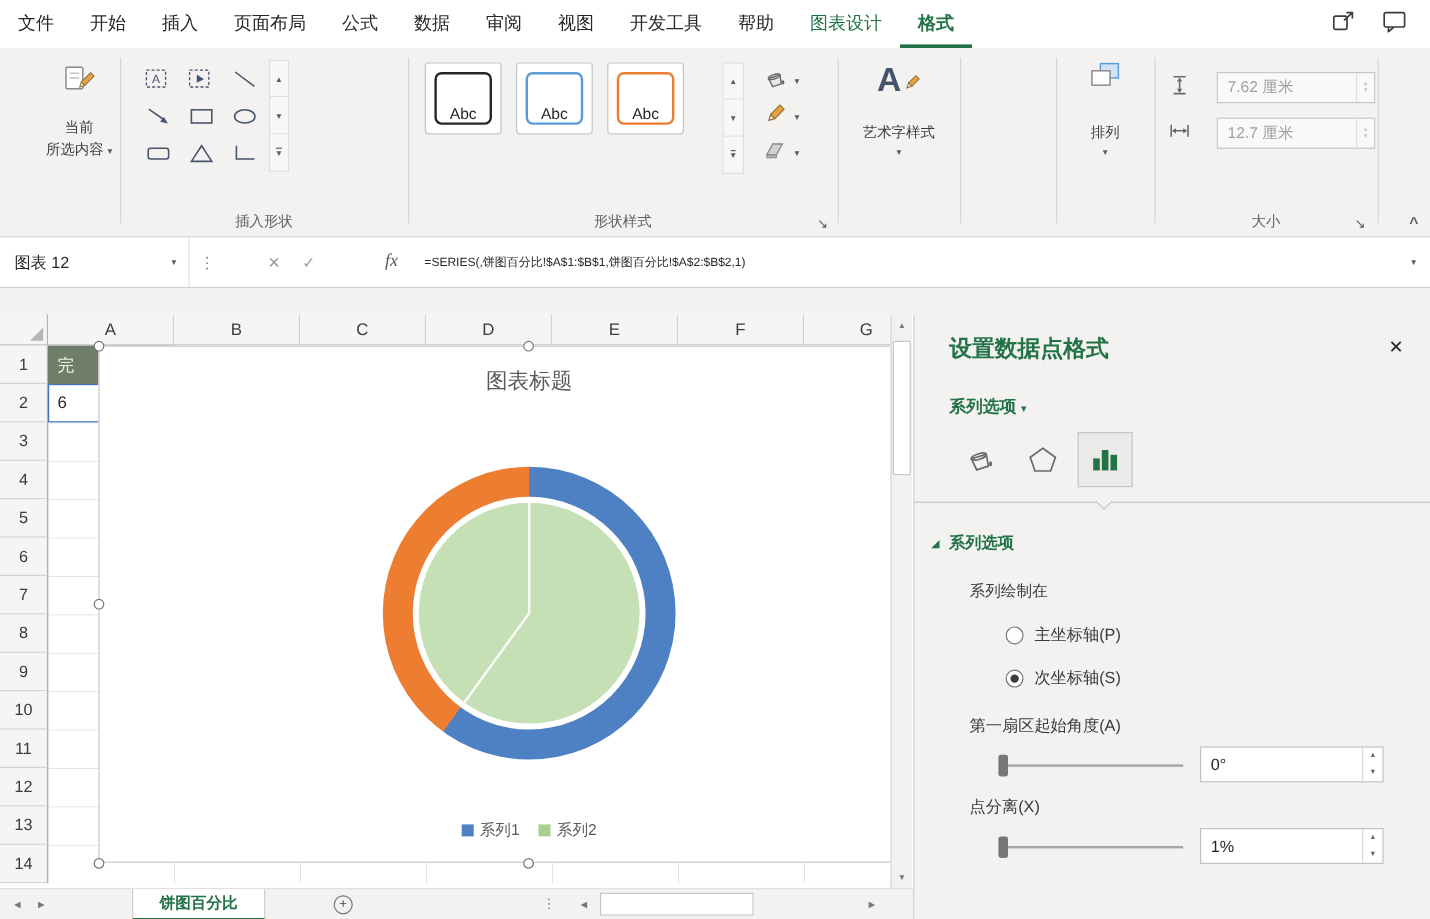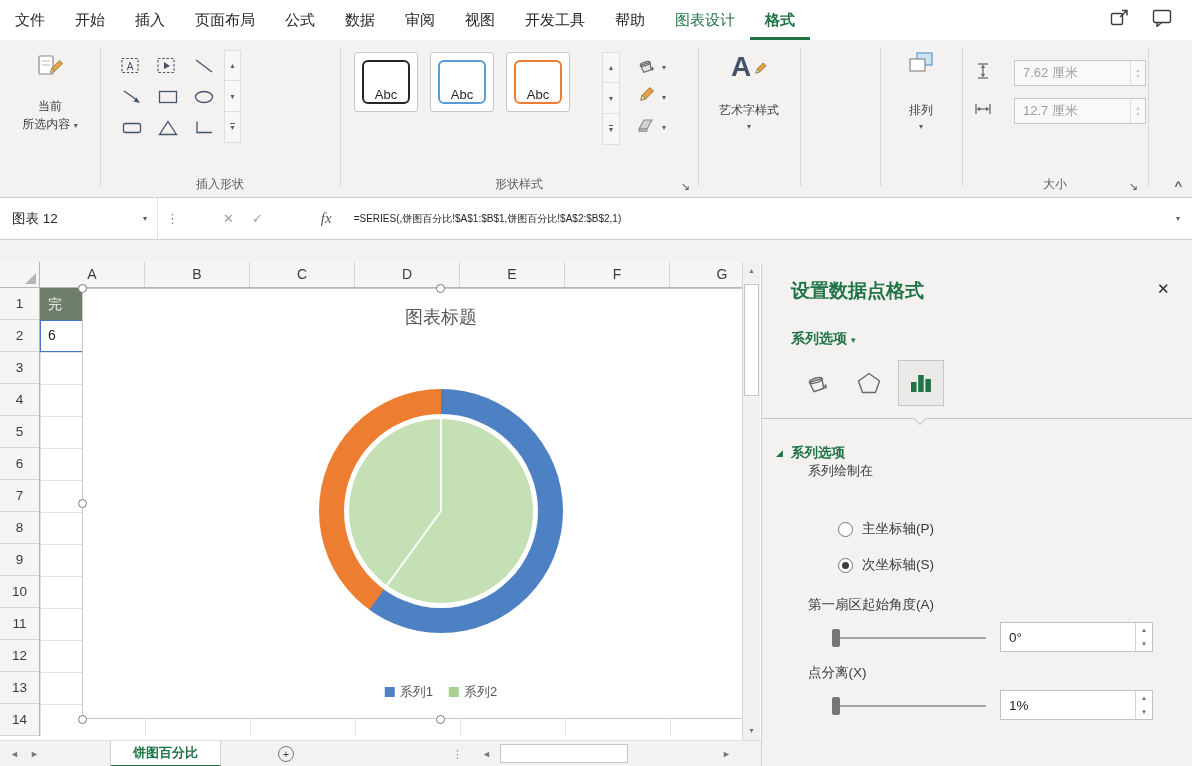--- a/index.html
+++ b/index.html
@@ -18,21 +18,21 @@
   
   #ribbon { position:absolute; top:40px; left:0; right:0; height:158px; background:#f3f2f1; border-bottom:1px solid #d2d0ce; }
   .gsep { position:absolute; top:8px; height:138px; width:1px; background:#d8d6d4; }
   .rgroup { position:absolute; top:0; height:158px; }
   .glabel { position:absolute; bottom:5px; left:0; right:0; text-align:center; font-size:12px; color:#605e5c; }
   .smalltxt { font-size:12px; color:#3b3b3b; text-align:center; }
   .ddarrow { font-size:8px; color:#605e5c; }
   .launcher { position:absolute; bottom:5px; font-size:11px; color:#605e5c; }
 
   
-  #g-cursel { left:0; width:100px; }
+  #g-cursel { left:16px; width:100px; }
   #cursel-icon { position:absolute; top:12px; left:36px; }
   #cursel-l1 { position:absolute; top:58px; left:0; right:0; }
   #cursel-l2 { position:absolute; top:76px; left:0; right:0; white-space:nowrap; }
 
   
   #g-inshapes { left:100px; width:240px; }
   #shape-grid { position:absolute; left:14px; top:10px; width:108px; display:grid; grid-template-columns:repeat(3,36px); grid-auto-rows:31px; }
   .shape-cell { display:flex; align-items:center; justify-content:center; }
   #shape-scroll { position:absolute; left:124px; top:10px; width:17px; }
   .sbtn { height:31px; display:flex; align-items:center; justify-content:center; font-size:8px; color:#605e5c; border:1px solid #e1dfdd; border-top:none; background:#f8f7f6; }
@@ -142,21 +142,21 @@
   #series-opt-link { position:absolute; left:29px; top:68px; font-size:14px; font-weight:bold; color:#217346; }
   #series-opt-link .ddarrow { color:#217346; font-size:9px; }
   .ptab { position:absolute; top:98px; width:46px; height:46px; display:flex; align-items:center; justify-content:center; }
   #ptab-fill { left:32px; } #ptab-effects { left:84px; }
   #ptab-series { left:136px; background:#eceae8; border:1px solid #c8c6c4; }
   #pane-divider { position:absolute; left:0; right:0; top:156px; height:1px; background:#c8c6c4; }
   #pane-notch { position:absolute; left:153px; top:151px; width:10px; height:10px; background:#f3f2f1; border-right:1px solid #c8c6c4; border-bottom:1px solid #c8c6c4; transform:rotate(45deg); }
   #section-row { position:absolute; left:14px; top:182px; display:flex; align-items:center; gap:8px; }
   #section-marker { font-size:9px; color:#217346; }
   #section-title { font-size:13.5px; font-weight:bold; color:#217346; }
-  #plot-on-label { position:absolute; left:46px; top:200px; font-size:13px; color:#3b3b3b; }
+  #plot-on-label { position:absolute; left:46px; top:222px; font-size:13px; color:#3b3b3b; }
   .radio-row { position:absolute; left:76px; display:flex; align-items:center; gap:9px; }
   #radio-row-primary { top:258px; } #radio-row-secondary { top:294px; }
   .radio { width:15px; height:15px; border:1px solid #767674; border-radius:50%; background:#fff; position:relative; }
   .radio.selected::after { content:""; position:absolute; left:3px; top:3px; width:7px; height:7px; border-radius:50%; background:#3b3b3b; }
   .radio-label { font-size:13.5px; color:#3b3b3b; }
   .pane-label { position:absolute; left:46px; font-size:13.5px; color:#3b3b3b; }
   #angle-label { top:334px; } #explode-label { top:402px; }
   .slider-track { position:absolute; left:74px; width:150px; height:2px; background:#a8a6a4; }
   #slider1-track { top:375px; } #slider2-track { top:443px; }
   .slider-handle { position:absolute; width:8px; height:18px; background:#777; border-radius:2px; }

